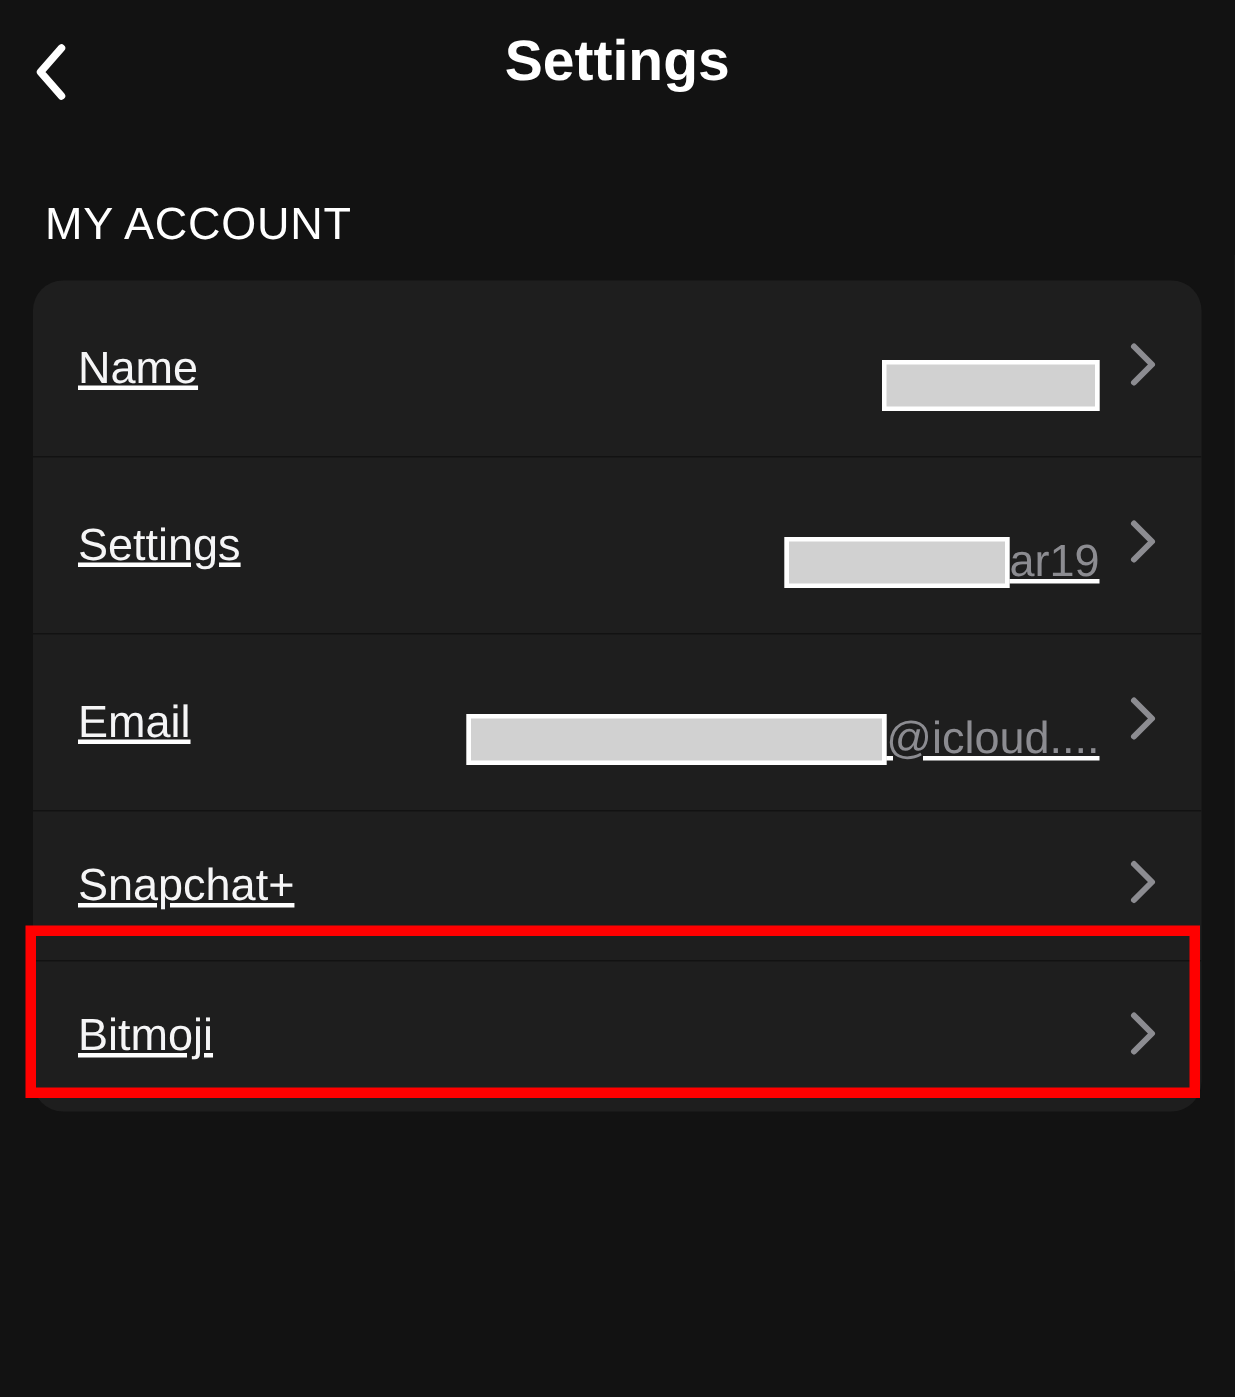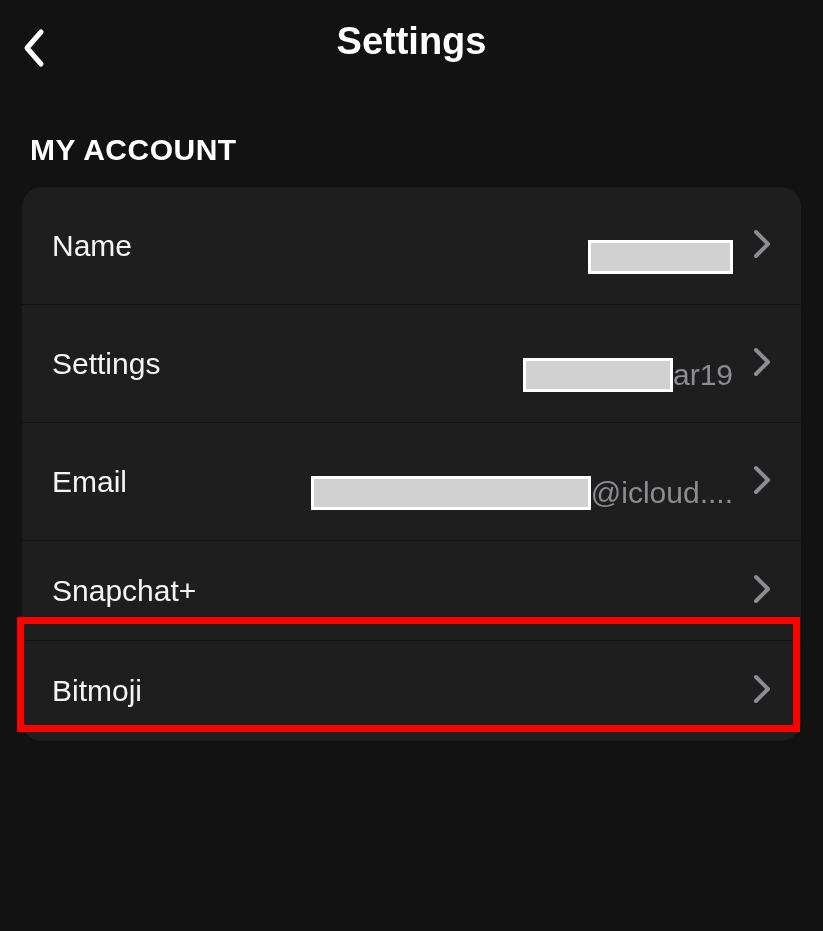--- a/index.html
+++ b/index.html
@@ -33,38 +33,39 @@
     }
     .header-title {
       flex: 1;
       text-align: center;
       font-size: 38px;
       font-weight: 700;
       color: #ffffff;
     }
     .section-title {
       font-size: 30px;
-      font-weight: 700;
+      font-weight: 400;
       color: #ffffff;
       padding: 30px 30px 20px 30px;
       letter-spacing: 0.5px;
     }
     .list-card {
       margin: 0 22px;
       background: #1e1e1e;
       border-radius: 20px;
       overflow: hidden;
     }
     .list-row {
       display: flex;
       align-items: center;
       padding: 30px 30px;
       border-bottom: 1px solid #121212;
       cursor: pointer;
       min-height: 100px;
+      text-decoration: underline;
     }
     .list-row:last-child {
       border-bottom: none;
     }
     .row-label {
       font-size: 30px;
       color: #f5f5f6;
       font-weight: 400;
       flex-shrink: 0;
     }

